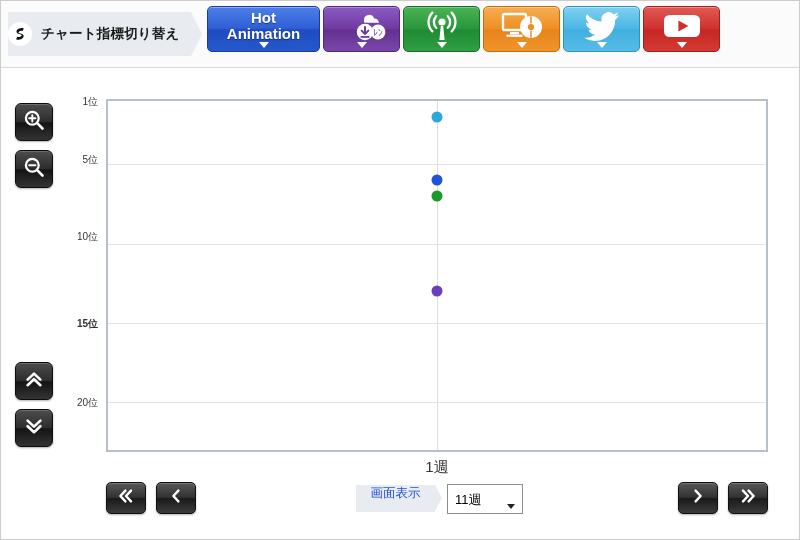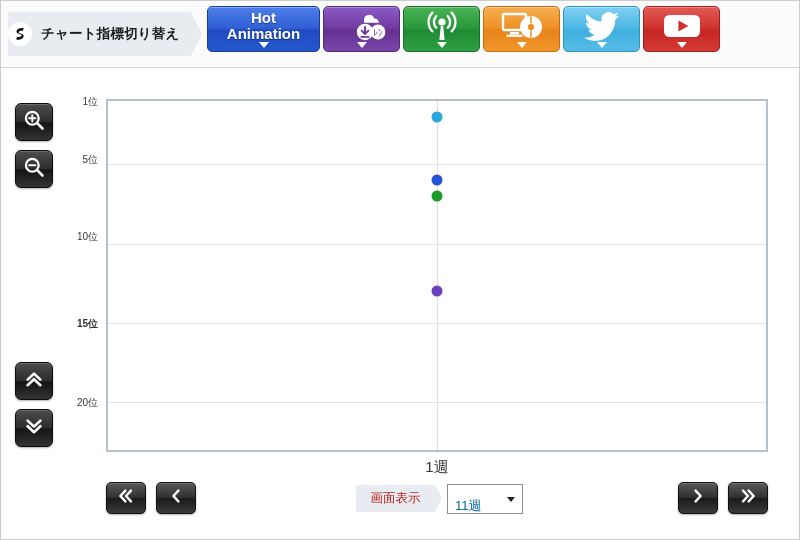--- a/index.html
+++ b/index.html
@@ -242,48 +242,47 @@
   #prev-page-btn  { left: 156px; top: 414px; }
   #next-page-btn  { left: 678px; top: 414px; }
   #last-page-btn  { left: 728px; top: 414px; }
 
   .display-label {
     position: absolute;
     left: 356px; top: 417px;
     width: 79px; height: 27px;
     background: #e8ecf0;
     display: flex;
-    align-items: center;
     justify-content: center;
     font-size: 12.5px;
-    color: #b91c1c;
+    color: #1d4ed8;
     box-sizing: border-box;
   }
   .display-label::after {
     content: "";
     position: absolute;
     right: -7px; top: 0;
     width: 0; height: 0;
     border-top: 13.5px solid transparent;
     border-bottom: 13.5px solid transparent;
     border-left: 7px solid #e8ecf0;
   }
   .week-select {
     position: absolute;
     left: 447px; top: 484px;
     width: 76px; height: 30px;
     background: #ffffff;
     border: 1px solid #8e8e8e;
     box-sizing: border-box;
     display: flex;
-    align-items: flex-start;
-    padding: 12px 7px;
+    align-items: flex-end;
+    padding: 4px 7px;
     cursor: pointer;
     font-size: 13px;
-    color: #0369a1;
+    color: #000000;
   }
   .week-select .sel-caret {
     margin-left: auto;
     width: 0; height: 0;
     border-left: 4px solid transparent;
     border-right: 4px solid transparent;
     border-top: 5px solid #222222;
   }
 
   .outer-border {

